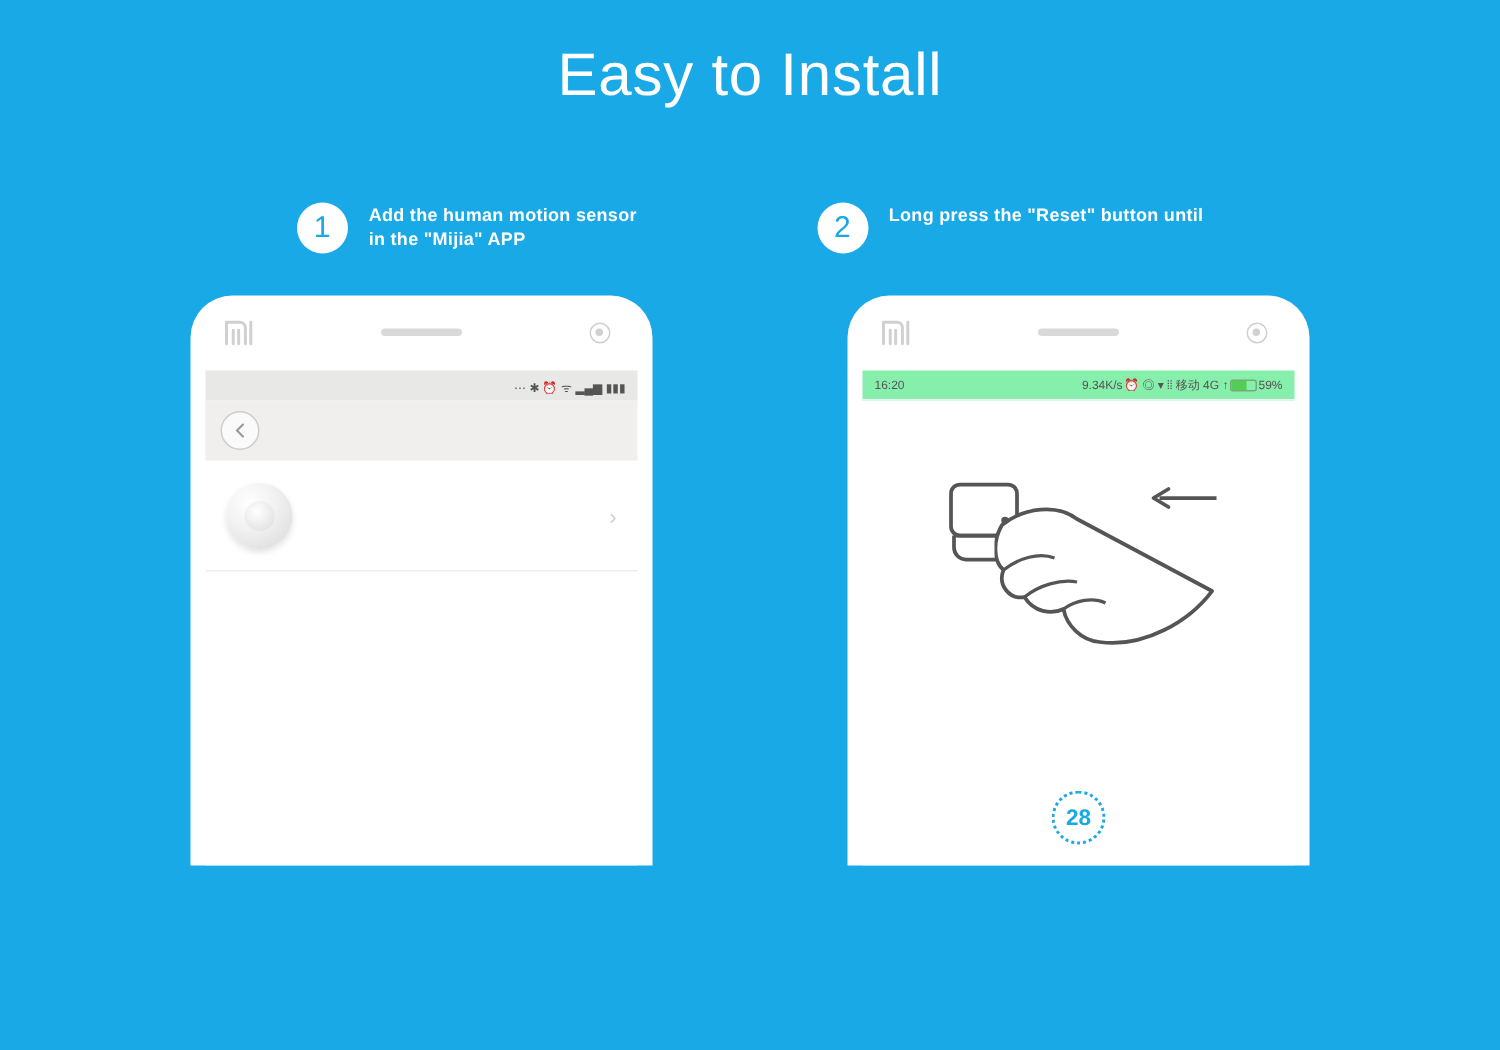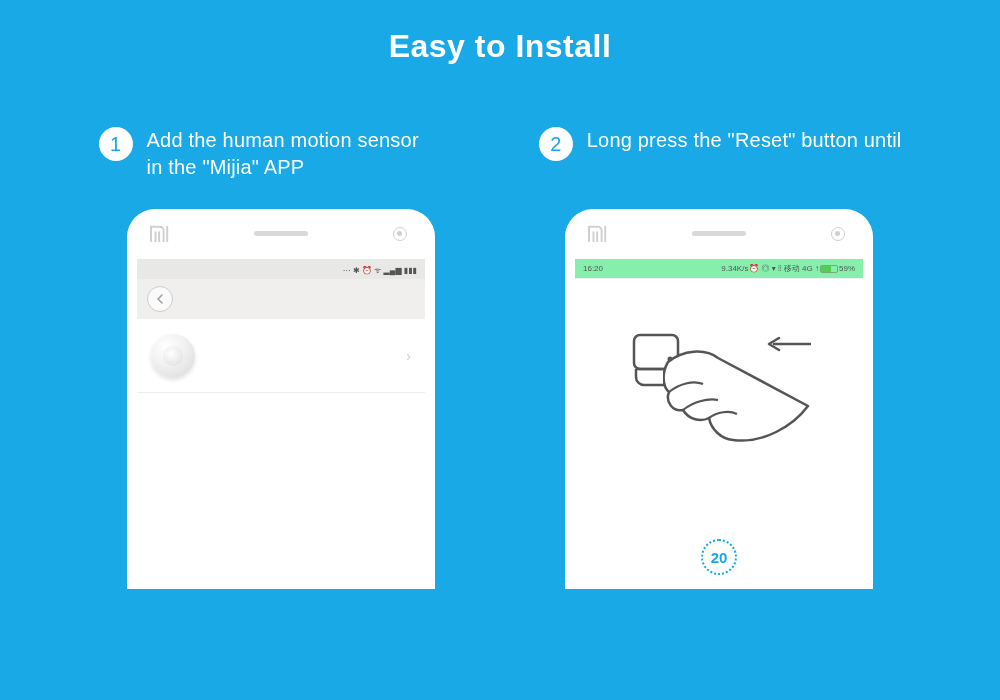--- a/index.html
+++ b/index.html
@@ -10,22 +10,22 @@
   font-family: "Helvetica Neue", Arial, sans-serif;
   color: #fff;
   overflow: hidden;
   position: relative;
 }
 .header {
   text-align: center;
   padding-top: 28px;
 }
 .title {
-  font-size: 32px;
-  font-weight: 700;
+  font-size: 40px;
+  font-weight: 400;
   letter-spacing: 0.5px;
 }
 .subtitle {
   font-size: 19px;
   font-weight: 300;
   margin-top: 18px;
   letter-spacing: 0.3px;
 }
 .steps {
   display: flex;
@@ -45,22 +45,22 @@
   background: #fff;
   color: #18a9e6;
   font-size: 20px;
   font-weight: 400;
   display: flex;
   align-items: center;
   justify-content: center;
   flex-shrink: 0;
 }
 .step-text {
-  font-size: 20px;
-  font-weight: 400;
+  font-size: 12px;
+  font-weight: 700;
   line-height: 1.35;
   letter-spacing: 0.2px;
 }
 .phones {
   display: flex;
   justify-content: center;
   gap: 130px;
   margin-top: 28px;
 }
 .phone {
@@ -322,18 +322,18 @@
           <path d="M20 66 C 30 58, 44 54, 55 56" fill="none" stroke="#555" stroke-width="2.2"></path>
           <path d="M46 74 C 54 68, 66 66, 74 70" fill="none" stroke="#555" stroke-width="2.2"></path>
           <path d="M6 48 C 16 40, 30 36, 40 40" fill="none" stroke="#555" stroke-width="2.2"></path>
         </svg>
         <svg class="arrow-left" width="48" height="18" viewBox="0 0 48 18">
           <line x1="46" y1="9" x2="8" y2="9" stroke="#555" stroke-width="2.5"></line>
           <path d="M14 3 L4 9 L14 15" fill="none" stroke="#555" stroke-width="2.5" stroke-linecap="round" stroke-linejoin="round"></path>
         </svg>
       </div>
       <div class="countdown">
-        <span>20</span>
+        <span>28</span>
       </div>
     </div>
   </div>
 
 </div>
 
 </body></html>

